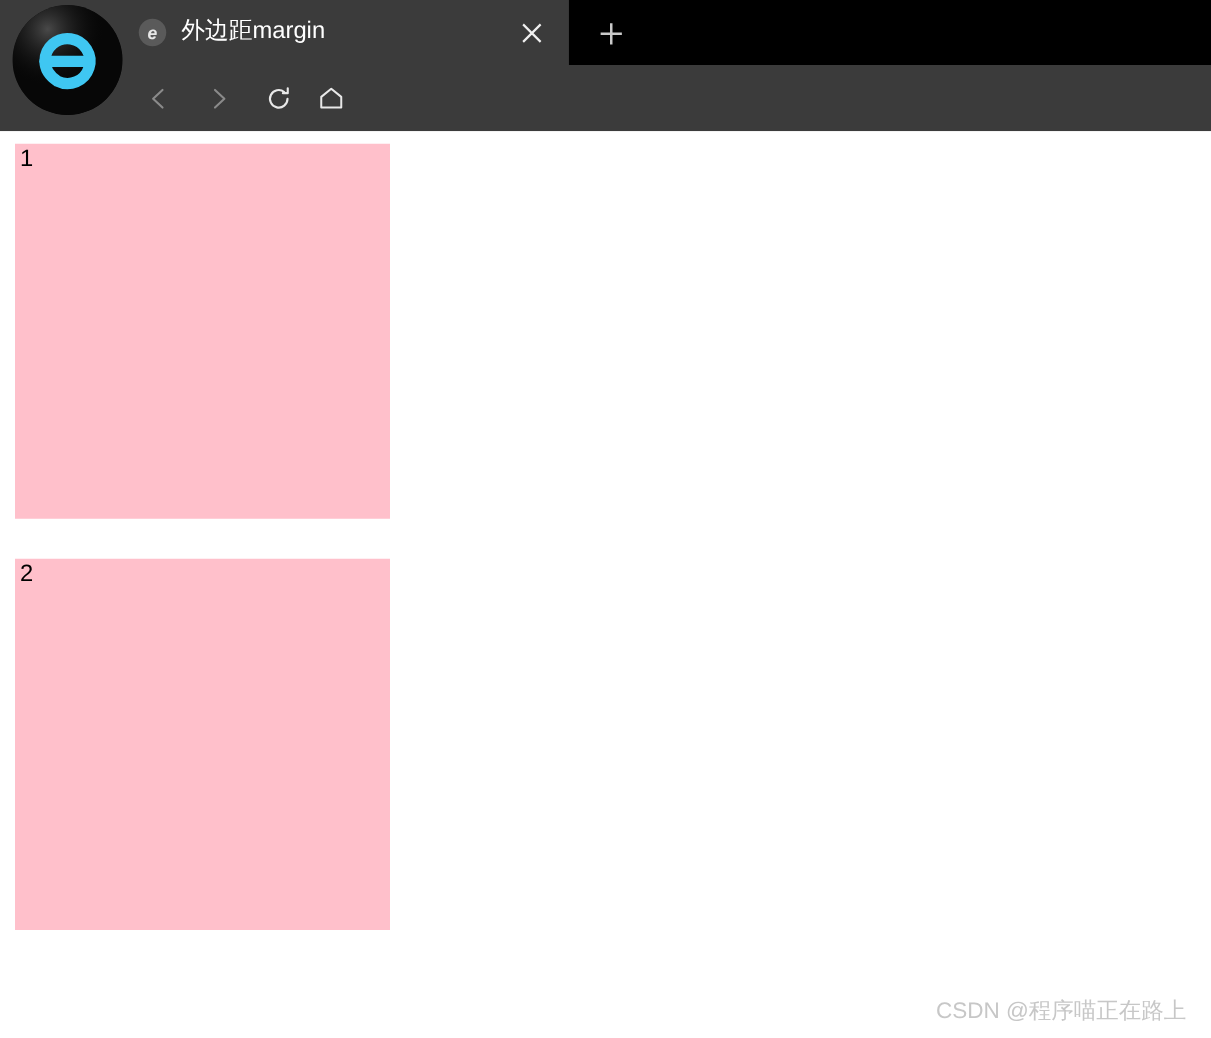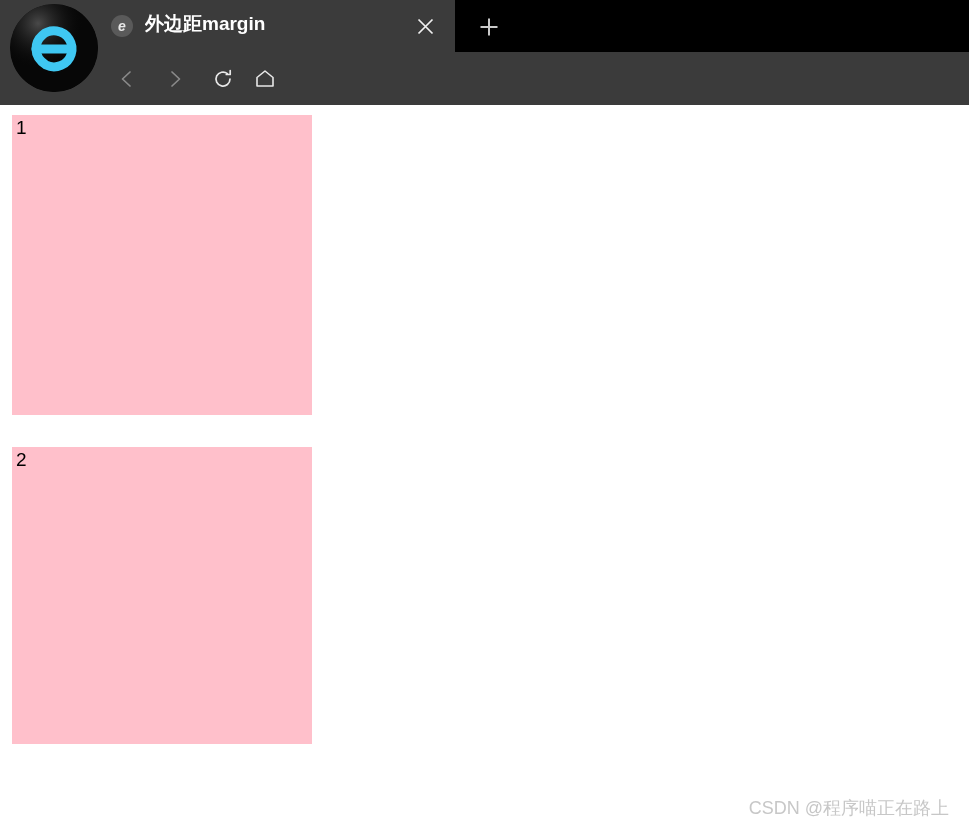--- a/index.html
+++ b/index.html
@@ -82,21 +82,20 @@
 
   .tab-title {
     position: absolute;
     left: 45px;
     top: 11px;
     width: 230px;
     font-size: 19px;
     color: #ffffff;
     white-space: nowrap;
     overflow: hidden;
-    font-weight: bold;
   }
 
   .tab-close {
     position: absolute;
     right: 18px;
     top: 14px;
     width: 24px;
     height: 24px;
     display: flex;
     align-items: center;

